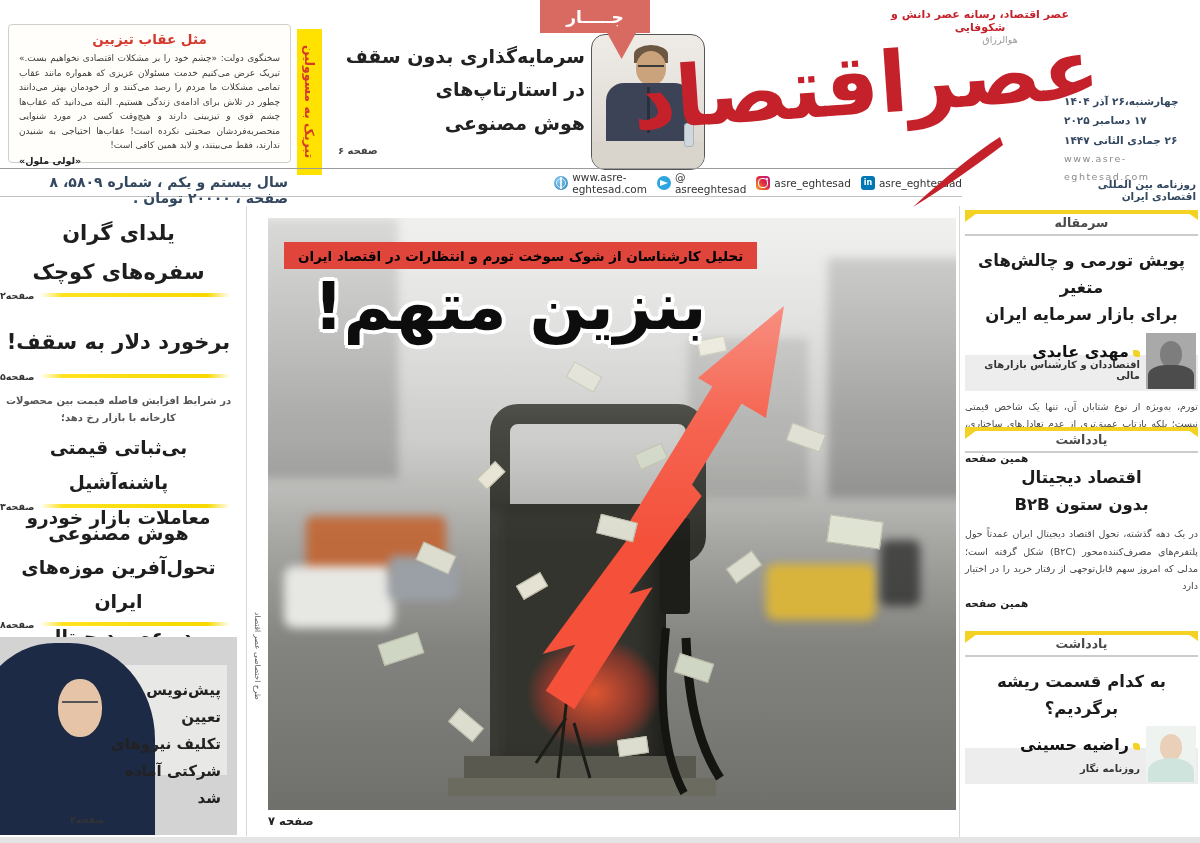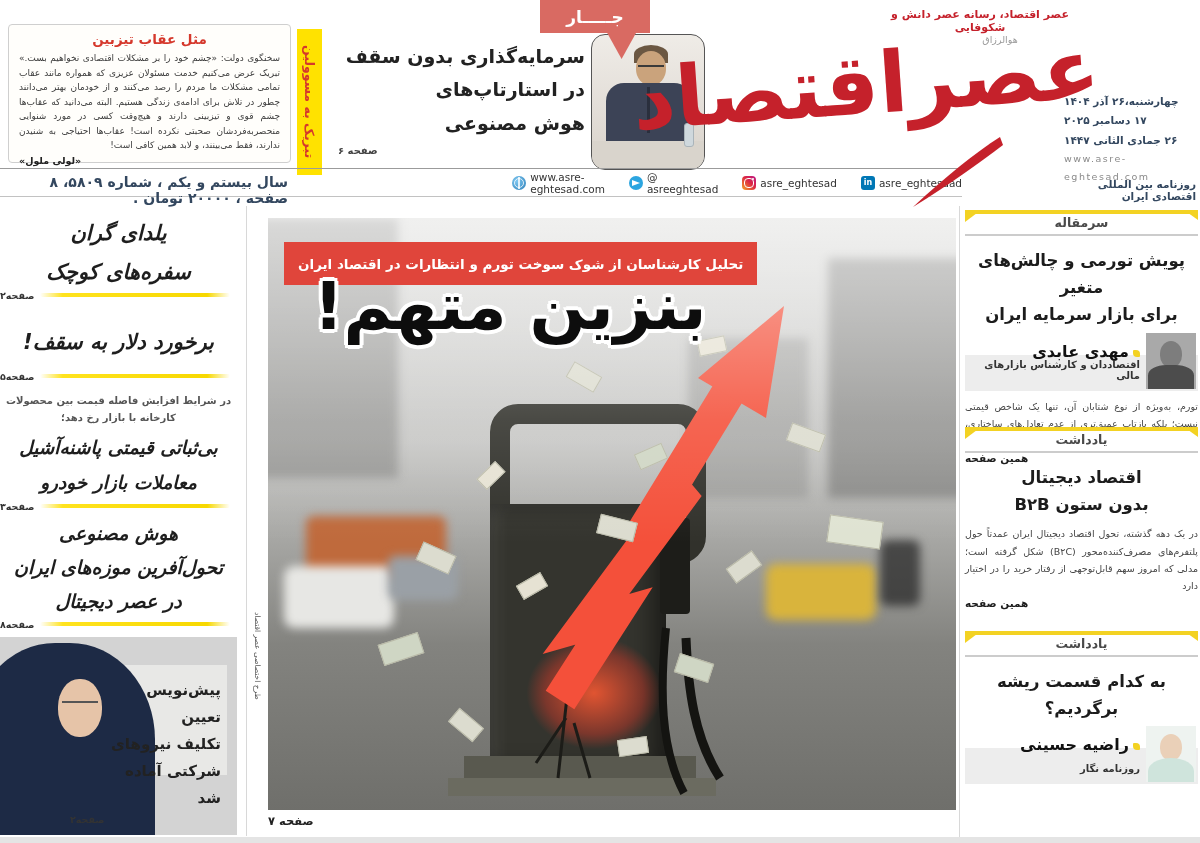--- a/index.html
+++ b/index.html
@@ -51,39 +51,39 @@
   .subtitle{position:absolute;left:1064px;top:178px;width:132px;text-align:right;color:#33475f;
             font-size:10.5px;font-weight:bold;}
 
   
   .hline1{position:absolute;left:0;top:168px;width:962px;height:1px;background:#9b9b9b;}
   .hline2{position:absolute;left:0;top:196px;width:962px;height:1px;background:#c2c2c2;}
   .issue-info{position:absolute;left:8px;top:174px;width:280px;color:#33475f;font-size:14px;font-weight:bold;}
   .social{position:absolute;left:618px;top:172px;width:344px;height:21px;direction:ltr;
           display:flex;align-items:center;justify-content:flex-end;gap:10px;color:#333;font-size:10.5px;}
   .soc-item{display:flex;align-items:center;gap:4px;}
-  .ic{width:14px;height:14px;display:inline-block;position:relative;flex:0 0 auto;margin-left:14px;}
+  .ic{width:14px;height:14px;display:inline-block;position:relative;flex:0 0 auto;}
   .ic-globe{border-radius:50%;background:radial-gradient(circle at 35% 35%,#7ec8f2,#2d7fb8);}
   .ic-globe:before{content:"";position:absolute;inset:2px;border:1px solid rgba(255,255,255,.8);border-radius:50%;}
   .ic-globe:after{content:"";position:absolute;left:6px;top:1px;width:2px;height:12px;background:rgba(255,255,255,.8);}
   .ic-tg{border-radius:50%;background:#2ca5e0;}
   .ic-tg:before{content:"";position:absolute;left:3px;top:4px;width:0;height:0;
                 border-left:8px solid #fff;border-top:3px solid transparent;border-bottom:3px solid transparent;}
   .ic-ig{border-radius:4px;background:linear-gradient(45deg,#f5a623,#dc2743 55%,#bc1888);}
   .ic-ig:before{content:"";position:absolute;inset:2px;border:1.5px solid #fff;border-radius:4px;}
   .ic-ig:after{content:"";position:absolute;right:2px;top:2px;width:2px;height:2px;border-radius:50%;background:#fff;}
   .ic-in{border-radius:3px;background:#0077b5;color:#fff;font-size:8px;font-weight:bold;
          display:flex;align-items:center;justify-content:center;}
   .red-tail{position:absolute;left:905px;top:135px;width:100px;height:75px;pointer-events:none;}
 
   
   .vdiv{position:absolute;width:1px;background:#d8d8d8;}
 
   
-  .lc-title{position:absolute;left:0;width:237px;text-align:center;font-weight:bold;color:#1e1e1e;font-style:italic;}
+  .lc-title{position:absolute;left:0;width:237px;text-align:center;font-weight:bold;color:#1e1e1e;}
   .lc-kicker{position:absolute;left:0;width:237px;text-align:center;color:#555;font-size:10px;line-height:1.7;font-weight:bold;}
   .page-link{position:absolute;left:0;width:230px;height:12px;direction:ltr;display:flex;align-items:center;gap:6px;}
   .page-link .lbl{font-size:9.5px;font-weight:bold;color:#333;white-space:nowrap;}
   .page-link .yline{flex:1;height:3.5px;border-radius:2px;
       background:linear-gradient(to right,#fff 0%,#ffe31e 12%,#f7d800 88%,#fff 100%);}
 
   
   .photo-story{position:absolute;left:0;top:637px;width:237px;height:198px;background:#d3d3d3;overflow:hidden;}
   .ps-panel{position:absolute;right:10px;top:28px;width:120px;height:110px;background:rgba(233,233,231,.92);}
   .ps-chador{position:absolute;left:-30px;top:6px;width:185px;height:210px;background:#1d2a45;border-radius:46% 46% 0 0;}
@@ -98,21 +98,21 @@
         background:linear-gradient(180deg,#dededc 0%,#c7c7c5 38%,#a5a5a2 55%,#83837f 72%,#6f6f6b 100%);}
   .blur{position:absolute;filter:blur(5px);}
   .bld1{left:-20px;top:0;width:150px;height:260px;background:rgba(110,110,108,.45);}
   .bld2{left:560px;top:40px;width:140px;height:240px;background:rgba(100,100,98,.5);}
   .bld3{left:420px;top:120px;width:120px;height:160px;background:rgba(130,130,127,.4);}
   .bus{left:38px;top:298px;width:140px;height:64px;border-radius:8px;background:#bf6a3c;}
   .car1{left:16px;top:348px;width:110px;height:62px;border-radius:10px;background:#e7e7e4;}
   .car2{left:120px;top:338px;width:70px;height:44px;border-radius:8px;background:#9aa0a6;}
   .taxi{left:498px;top:346px;width:110px;height:56px;border-radius:10px;background:#d9b43c;}
   .ped{left:612px;top:322px;width:40px;height:66px;border-radius:8px;background:rgba(40,40,40,.75);}
-  .hero-kicker{position:absolute;left:16px;top:24px;height:27px;padding:8px 14px;background:#e0453b;color:#ffffff;
+  .hero-kicker{position:absolute;left:16px;top:24px;height:27px;padding:0 14px;background:#e0453b;color:#000000;
                font-size:13.5px;font-weight:bold;display:flex;align-items:center;white-space:nowrap;}
   .hero-title{position:absolute;left:22px;top:50px;width:440px;text-align:center;font-size:66px;font-weight:bold;
               color:#0d0d0d;
               text-shadow:4px 0 0 #fff,-4px 0 0 #fff,0 4px 0 #fff,0 -4px 0 #fff,
                           3px 3px 0 #fff,-3px 3px 0 #fff,3px -3px 0 #fff,-3px -3px 0 #fff;}
   .pump-loop{position:absolute;left:222px;top:186px;width:176px;height:120px;border:20px solid #31312b;
              border-radius:28px;background:transparent;}
   .pump-body{position:absolute;left:222px;top:286px;width:176px;height:264px;background:#34342e;
              box-shadow:inset -14px 0 22px rgba(0,0,0,.45),inset 10px 0 14px rgba(255,255,255,.05);}
   .pump-base{position:absolute;left:196px;top:538px;width:232px;height:26px;background:#59594f;}

